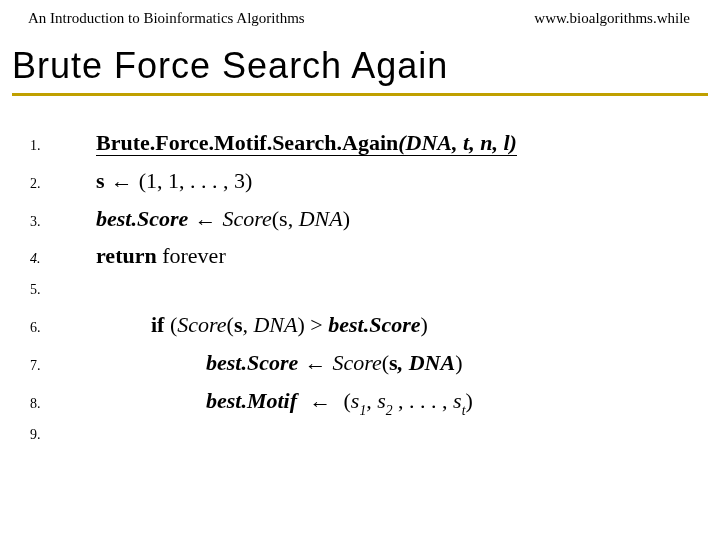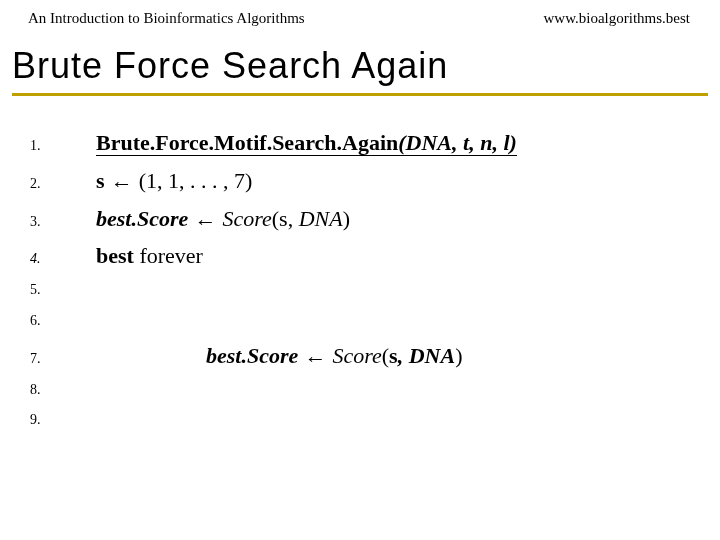--- a/index.html
+++ b/index.html
@@ -64,63 +64,65 @@
   .arrow { font-family: "Arial", sans-serif; }
   .sub { font-size: 0.62em; vertical-align: sub; position: relative; top: 0.12em; }
 </style>
 </head>
 <body>
 
 <div class="slide">
 
   <div class="header">
     <span>An Introduction to Bioinformatics Algorithms</span>
-    <span>www.bioalgorithms.best</span>
+    <span>www.bioalgorithms.while</span>
   </div>
 
   <div class="title">Brute Force Search Again</div>
   <div class="rule"></div>
 
   <div class="body">
 
     <div class="line">
       <span class="num">1.</span>
       <span class="code"><span class="ul">Brute.Force.Motif.Search.Again</span><span class="ital ul">(</span><span class="bold ital ul">DNA</span><span class="ital ul">, </span><span class="bold ital ul">t</span><span class="ital ul">, </span><span class="bold ital ul">n</span><span class="ital ul">, </span><span class="ital ul">l</span><span class="ital ul">)</span></span>
     </div>
 
     <div class="line">
       <span class="num">2.</span>
-      <span class="code"><span class="bold">s</span><span class="arrow"> ← </span><span>(1, 1, . . . , 7)</span></span>
+      <span class="code"><span class="bold">s</span><span class="arrow"> ← </span><span>(1, 1, . . . , 3)</span></span>
     </div>
 
     <div class="line">
       <span class="num">3.</span>
       <span class="code"><span class="bold ital">best.Score</span><span class="arrow"> ← </span><span class="ital">Score</span><span>(s, </span><span class="ital">DNA</span><span>)</span></span>
     </div>
 
     <div class="line">
       <span class="num ital">4.</span>
-      <span class="code"><span class="bold">best</span><span> forever</span></span>
+      <span class="code"><span class="bold">return</span><span> forever</span></span>
     </div>
 
     <div class="line">
       <span class="num">5.</span>
     </div>
 
     <div class="line">
       <span class="num">6.</span>
+      <span class="code"><span>          </span><span class="bold">if</span><span> (</span><span class="ital">Score</span><span>(</span><span class="bold">s</span><span class="ital">, </span><span class="ital">DNA</span><span>)</span><span> &gt; </span><span class="bold ital">best.Score</span><span>)</span></span>
     </div>
 
     <div class="line">
       <span class="num">7.</span>
       <span class="code"><span>                    </span><span class="bold ital">best.Score</span><span class="arrow"> ← </span><span class="ital">Score</span><span>(</span><span class="bold">s</span><span class="bold ital">, </span><span class="bold ital">DNA</span><span>)</span></span>
     </div>
 
     <div class="line">
       <span class="num">8.</span>
+      <span class="code"><span>                    </span><span class="bold ital">best.Motif</span><span class="arrow">  ←  </span><span>(</span><span class="ital">s</span><span class="ital sub">1</span><span class="ital">, </span><span class="ital">s</span><span class="ital sub">2</span><span> , . . . , </span><span class="ital">s</span><span class="ital sub">t</span><span>)</span></span>
     </div>
 
     <div class="line">
       <span class="num">9.</span>
     </div>
 
   </div>
 </div>
 
 </body></html>

